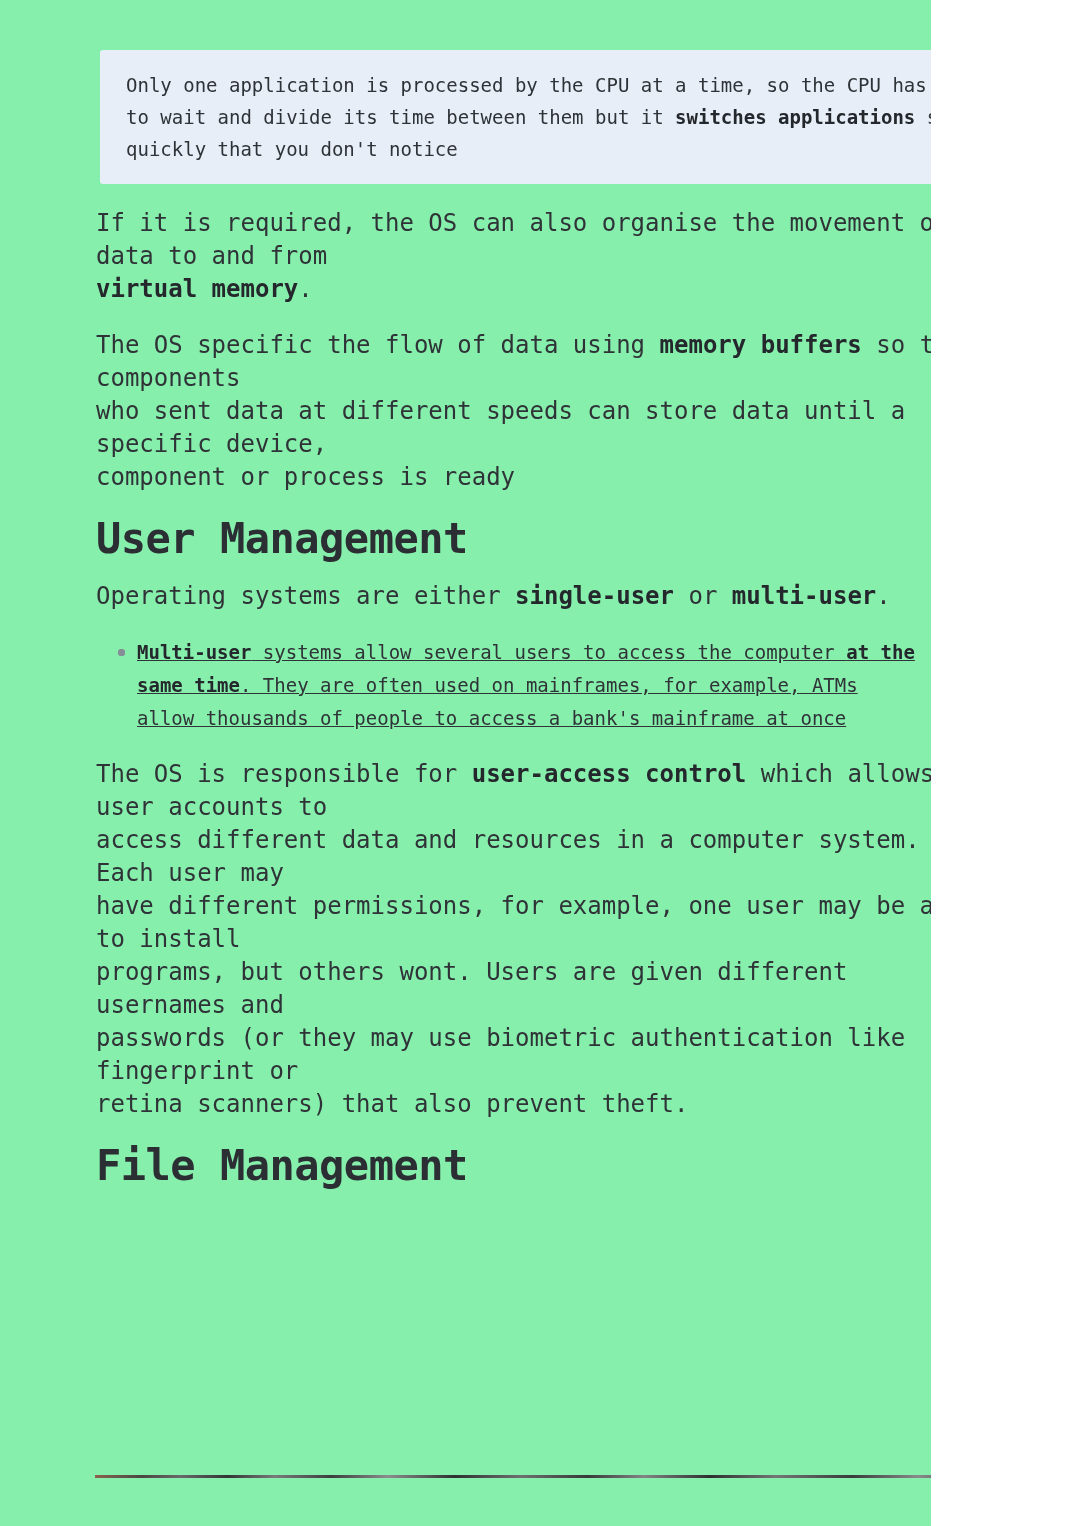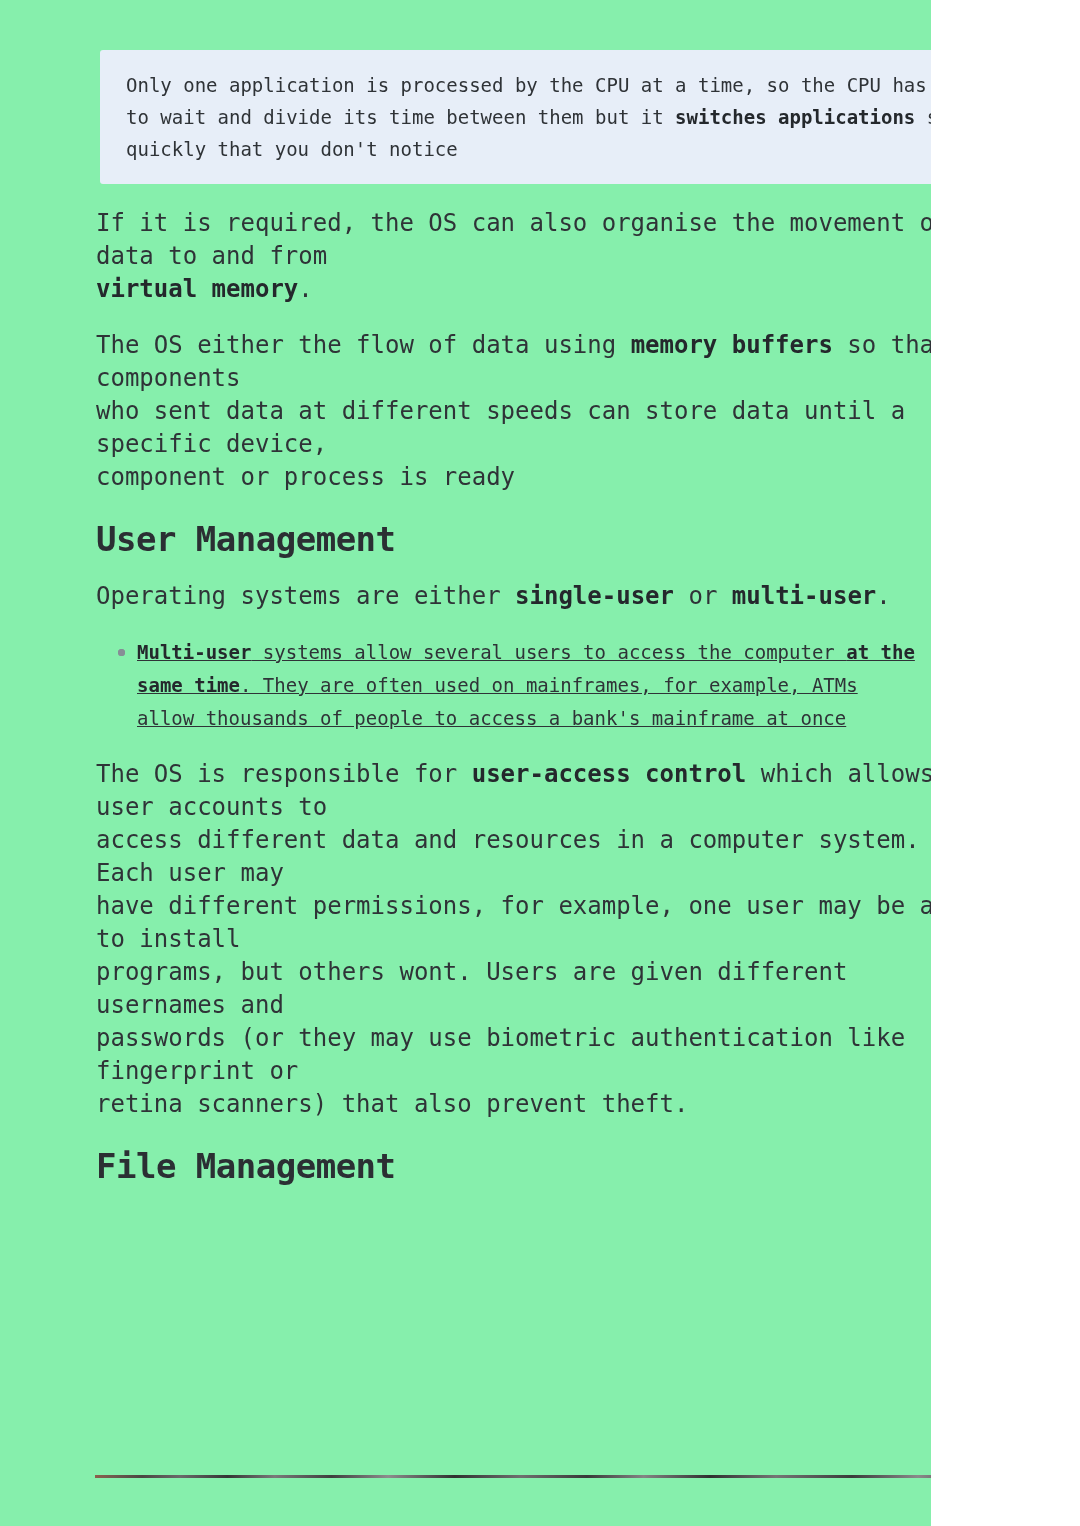--- a/index.html
+++ b/index.html
@@ -34,21 +34,21 @@
     line-height: 32px;
   }
   p.body {
     margin: 0 0 23px 0;
     width: 890px;
     font-size: 24px;
     line-height: 33px;
   }
   h2.doc-heading {
     margin: 24px 0 20px 0;
-    font-size: 34px;
+    font-size: 42px;
     line-height: 42px;
     font-weight: 700;
     color: #2b2f33;
     letter-spacing: -0.5px;
   }
   ul.doc-list {
     list-style: none;
     margin: 0 0 23px 0;
     padding: 0;
     font-size: 19px;
@@ -101,21 +101,21 @@
 
     <div class="callout">
       <span class="rich"><span>Only one application is processed by the CPU at a time, so the CPU has
 to wait and divide its time between them but it </span><strong>switches applications</strong><span> so
 quickly that you don't notice</span></span>
     </div>
 
     <p class="body rich"><span>If it is required, the OS can also organise the movement of data to and from
 </span><strong>virtual memory</strong><span>.</span></p>
 
-    <p class="body rich"><span>The OS either the flow of data using </span><strong>memory buffers</strong><span> so that components
+    <p class="body rich"><span>The OS specific the flow of data using </span><strong>memory buffers</strong><span> so that components
 who sent data at different speeds can store data until a specific device,
 component or process is ready</span></p>
 
     <h2 class="doc-heading">User Management</h2>
 
     <p class="body rich"><span>Operating systems are either </span><strong>single-user</strong><span> or </span><strong>multi-user</strong><span>.</span></p>
 
     <ul class="doc-list">
       <li>
         <span class="bullet"></span>

